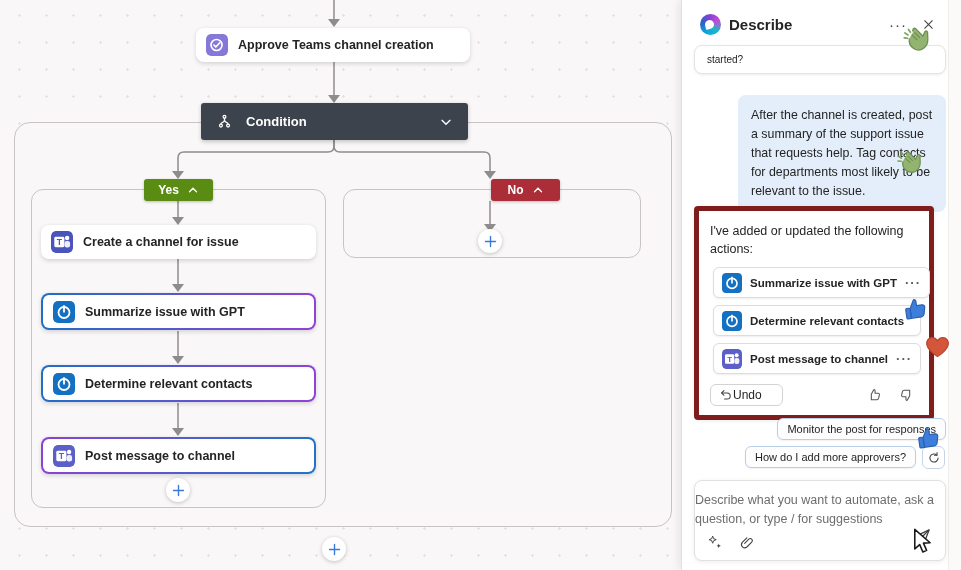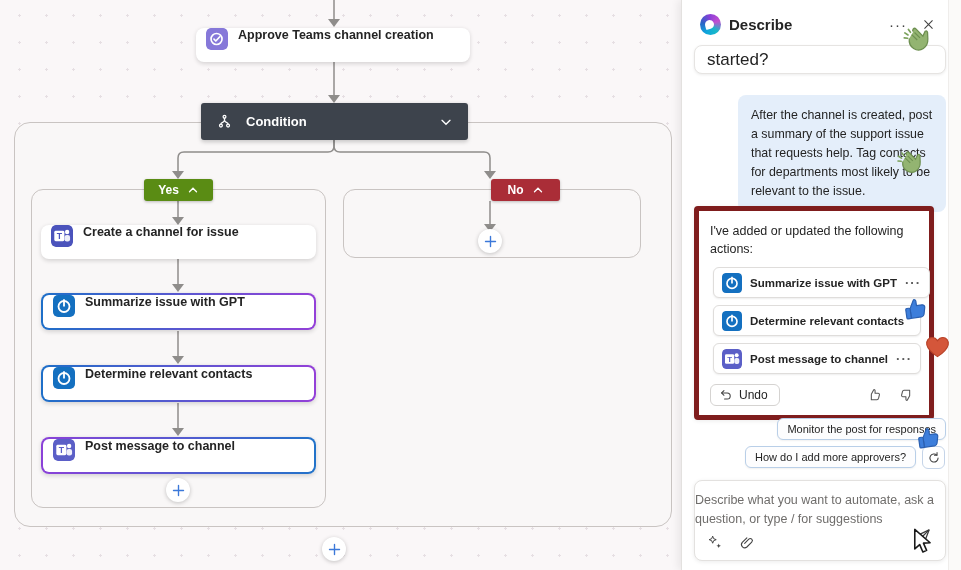--- a/index.html
+++ b/index.html
@@ -13,21 +13,21 @@
     background-image:radial-gradient(circle, #e6dfe3 1.3px, transparent 1.4px);
     background-size:27px 27px; background-position:6px 2px; }
   .outer-box { position:absolute; left:14px; top:122px; width:658px; height:405px;
     background:#f9f7f7; border:1px solid #c9c4c2; border-radius:16px; }
   .branch-box { position:absolute; border:1px solid #c9c4c2; border-radius:12px; }
   .yes-box { left:31px; top:189px; width:295px; height:319px; }
   .no-box { left:343px; top:189px; width:298px; height:69px; }
   svg.edges { position:absolute; left:0; top:0; width:681px; height:570px; pointer-events:none; }
 
   .node { position:absolute; background:#fff; border-radius:8px;
-    box-shadow:0 1.5px 4px rgba(0,0,0,.14); display:flex; 
+    box-shadow:0 1.5px 4px rgba(0,0,0,.14); display:flex; align-items:center;
     padding:0 10px; gap:10px; font-size:12.5px; font-weight:700; }
   .accent { position:absolute; left:-4px; top:4px; bottom:4px; width:9px; border-radius:5px; z-index:-1; }
   .nicon { width:22px; height:22px; border-radius:5px; flex:0 0 auto; }
 
   .grad-bp { border:2px solid transparent;
     background:linear-gradient(#fff,#fff) padding-box,
       linear-gradient(90deg,#1e6fc8,#9440d8) border-box; }
   .grad-pb { border:2px solid transparent;
     background:linear-gradient(#fff,#fff) padding-box,
       linear-gradient(90deg,#8b41d8,#2273c9) border-box; }
@@ -60,39 +60,39 @@
   .copilot-logo::after { content:""; position:absolute; left:5px; top:6px; width:9px; height:9px;
     background:#fff; border-radius:50% 50% 50% 10%; transform:rotate(-15deg); }
   .p-title { font-size:15px; font-weight:700; margin-left:8px; }
   .hdr-btn { margin-left:auto; width:26px; height:24px; display:flex; align-items:center;
     justify-content:center; color:#424242; border-radius:4px; }
   .hdr-btn.more { margin-left:auto; font-size:15px; letter-spacing:1px; }
   .hdr-btn.close { margin-left:4px; }
 
   .bubble-partial { position:absolute; left:12px; top:45px; width:252px; height:29px;
     background:#fff; border:1px solid #e6e4e2; border-radius:8px;
-    box-shadow:0 1px 3px rgba(0,0,0,.08); font-size:17px; line-height:27px; padding:0 12px; }
+    box-shadow:0 1px 3px rgba(0,0,0,.08); font-size:10px; line-height:27px; padding:0 12px; }
   .bubble-user { position:absolute; left:56px; top:95px; width:208px; background:#e4eefa;
     border-radius:8px; padding:11px 13px; font-size:12.4px; line-height:19px; }
 
   .resp-card { position:absolute; left:12px; top:206px; width:240px; background:#fff;
     border:5px solid #7f1d1d; border-radius:4px; box-shadow:0 1px 4px rgba(0,0,0,.08);
     padding:11px 11px 9px; }
   .resp-intro { font-size:12.5px; line-height:18px; margin-bottom:9px; }
   .act-row { display:flex; align-items:stretch; margin-bottom:7px; height:31px; }
   .act-accent { width:5px; border-radius:3px; margin-right:3px; }
   .act-card { flex:1; border:1px solid #dfdddb; border-radius:6px;
     box-shadow:0 1px 2px rgba(0,0,0,.07); display:flex; align-items:center;
     gap:8px; padding:0 8px; background:#fff; }
   .act-icon { width:20px; height:20px; border-radius:4px; flex:0 0 auto; }
   .act-label { font-size:11.5px; font-weight:700; white-space:nowrap; }
   .act-menu { margin-left:auto; color:#5b5b5b; font-size:13px; font-weight:700; letter-spacing:1px; }
   .undo-row { display:flex; align-items:center; margin-top:10px; }
-  .undo-btn { display:flex; align-items:center; gap:6px; border:1px solid #d5d3d1;
-    border-radius:6px; padding:3px 11px 3px 8px; font-size:12px; background:#fff; }
+  .undo-btn { display:flex; align-items:center; border:1px solid #d5d3d1;
+    border-radius:6px; padding:3px 20px 3px 8px; font-size:12px; background:#fff; }
   .fb-icons { margin-left:auto; display:flex; gap:15px; padding-right:4px; }
 
   .chip { position:absolute; background:#fdfdfe; border:1px solid #b9cfe8; border-radius:6px;
     font-size:11px; padding:4px 9px; white-space:nowrap; box-shadow:0 1px 2px rgba(0,0,0,.06); }
   .chip1 { top:418px; right:15px; }
   .chip2 { top:446px; right:45px; }
   .refresh-btn { position:absolute; top:446px; right:16px; width:23px; height:23px;
     border:1px solid #c5d4e8; border-radius:6px; background:#fff; display:flex;
     align-items:center; justify-content:center; }
 

